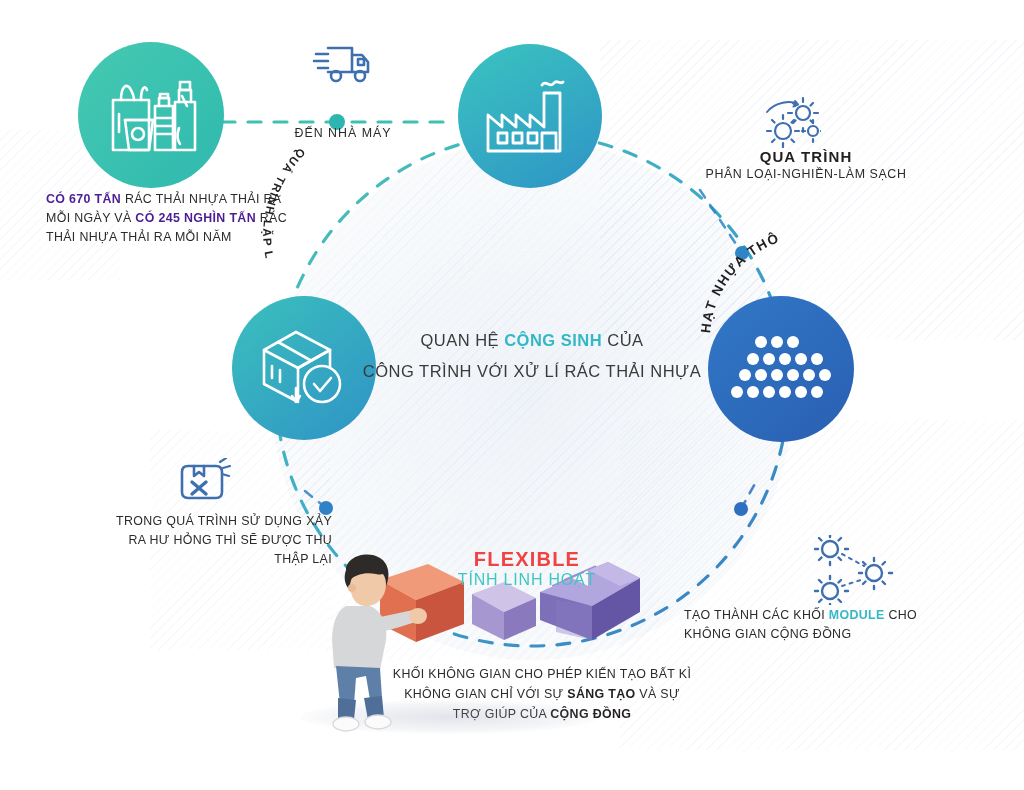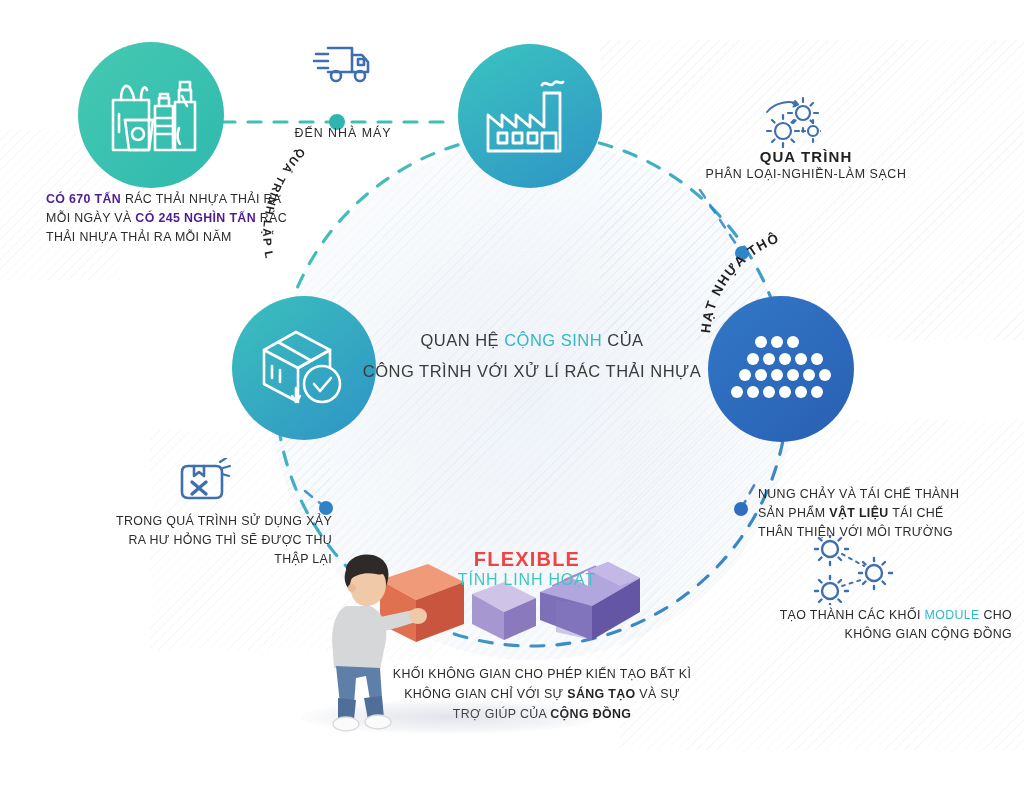--- a/index.html
+++ b/index.html
@@ -28,21 +28,21 @@
     background:repeating-linear-gradient(135deg, rgba(120,150,190,.13) 0 1px, rgba(255,255,255,0) 1px 7px);
   }
 
   
   .node{border-radius:50%;display:flex;align-items:center;justify-content:center;}
   .node svg{display:block;}
 
   
   .txt{font-size:12.4px;line-height:19px;letter-spacing:.35px;color:#2b2b2b;}
   .center-text{font-size:16.5px;line-height:31px;letter-spacing:.5px;color:#3a3a3a;text-align:center;}
-  .accent{color:#35b8c6;font-weight:normal;}
+  .accent{color:#35b8c6;font-weight:bold;}
   .accent-teal{color:#4c1d95;font-weight:bold;}
   .ink{font-weight:bold;color:#231f20;}
   .cap-title{font-size:15px;font-weight:bold;letter-spacing:1.1px;}
   
   .shadow{
     left:300px;top:700px;width:300px;height:34px;border-radius:50%;
     background:radial-gradient(ellipse at 50% 50%, rgba(150,160,180,.28) 0%, rgba(150,160,180,.10) 55%, rgba(255,255,255,0) 75%);
   }
 </style>
 </head>
@@ -229,41 +229,38 @@
     <text font-family="Liberation Sans, sans-serif" font-size="11.5" font-weight="bold" letter-spacing="1.5" fill="#231f20">
       <textPath href="#arcRepeat" startOffset="2%" id="repeatTextPath">QUÁ TRÌNH LẶP LẠI</textPath>
     </text>
   </svg>
 
   <div class="abs center-text" style="left:332px;top:325px;width:400px;">
     <div><span>QUAN HỆ </span><span class="accent">CỘNG SINH</span><span> CỦA</span></div>
     <div>CÔNG TRÌNH VỚI XỬ LÍ RÁC THẢI NHỰA</div>
   </div>
 
-  <div class="abs txt" style="left:758px;top:485px;width:222px;">
-    <span>NUNG CHẢY VÀ TÁI CHẾ THÀNH SẢN PHẨM </span><span class="ink">VẬT LIỆU </span><span>TÁI CHẾ THÂN THIỆN VỚI MÔI TRƯỜNG</span>
-  </div>
 
   <svg class="abs" style="left:812px;top:535px;" width="86" height="70" viewBox="0 0 86 70" fill="none" stroke="#3f6fae" stroke-width="2.4" stroke-linecap="round" stroke-linejoin="round">
     <g>
       <circle cx="18" cy="14" r="8"></circle>
       <path d="M18 2 L18 -1 M18 30 L18 27 M6 14 L3 14 M33 14 L36 14 M9.5 5.5 L7 3 M26.5 22.5 L29 25 M26.5 5.5 L29 3 M9.5 22.5 L7 25"></path>
     </g>
     <g>
       <circle cx="62" cy="38" r="8"></circle>
       <path d="M62 26 L62 23 M62 54 L62 51 M50 38 L47 38 M77 38 L80 38 M53.5 29.5 L51 27 M70.5 46.5 L73 49 M70.5 29.5 L73 27 M53.5 46.5 L51 49"></path>
     </g>
     <g>
       <circle cx="18" cy="56" r="8"></circle>
       <path d="M18 44 L18 41 M18 72 L18 69 M6 56 L3 56 M33 56 L36 56 M9.5 47.5 L7 45 M26.5 64.5 L29 67 M26.5 47.5 L29 45 M9.5 64.5 L7 67"></path>
     </g>
     <path d="M30 19 L52 31" stroke-dasharray="3 5" stroke-width="2"></path>
     <path d="M30 51 L52 44" stroke-dasharray="3 5" stroke-width="2"></path>
   </svg>
-  <div class="abs txt" style="left:740px;top:606px;width:272px;text-align:right;">
+  <div class="abs txt" style="left:684px;top:606px;width:272px;text-align:left;">
     <span>TẠO THÀNH CÁC KHỐI </span><span class="accent">MODULE</span><span> CHO KHÔNG GIAN CỘNG ĐỒNG</span>
   </div>
 
   <svg class="abs" style="left:176px;top:458px;" width="56" height="50" viewBox="0 0 56 50" fill="none" stroke="#3f6fae" stroke-width="2.6" stroke-linecap="round" stroke-linejoin="round">
     <path d="M6 14 C6 10, 8 8, 12 8 L40 8 C44 8, 46 10, 46 14 L46 34 C46 38, 44 40, 40 40 L12 40 C8 40, 6 38, 6 34 Z"></path>
     <path d="M18 8 L18 18 L23 14 L28 18 L28 8"></path>
     <path d="M16 24 L30 36 M30 24 L16 36" stroke-width="3.4"></path>
     <path d="M44 4 L50 0 M47 10 L54 8 M46 16 L53 18" stroke-width="2.2"></path>
   </svg>
   <div class="abs txt" style="left:100px;top:512px;width:232px;text-align:right;">TRONG QUÁ TRÌNH SỬ DỤNG  XẢY RA HƯ HỎNG THÌ SẼ  ĐƯỢC THU THẬP LẠI</div>

